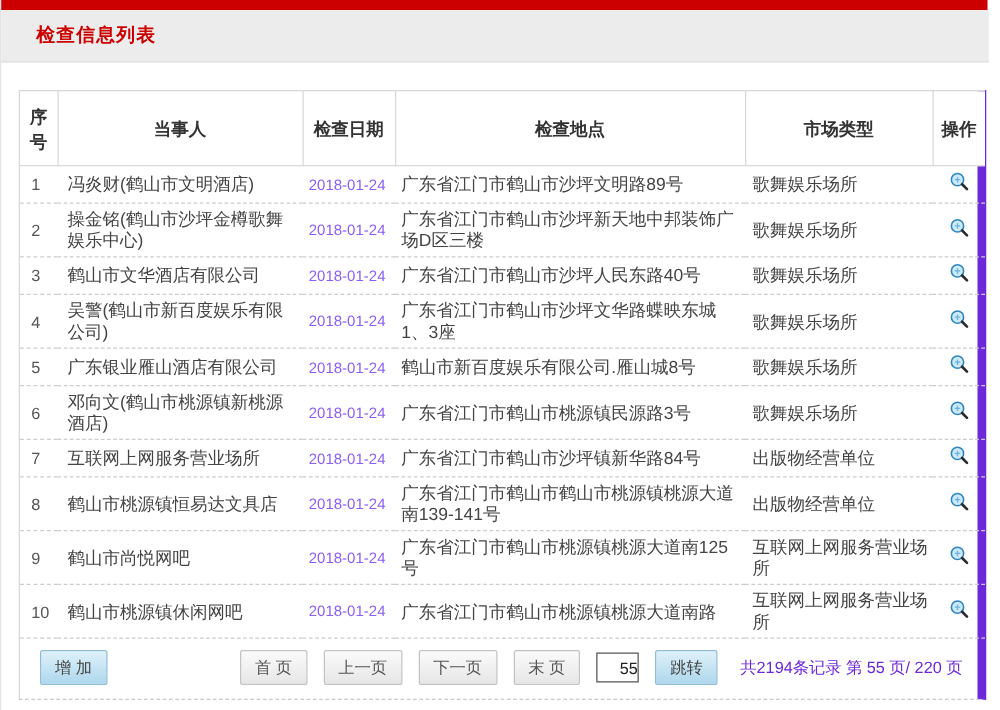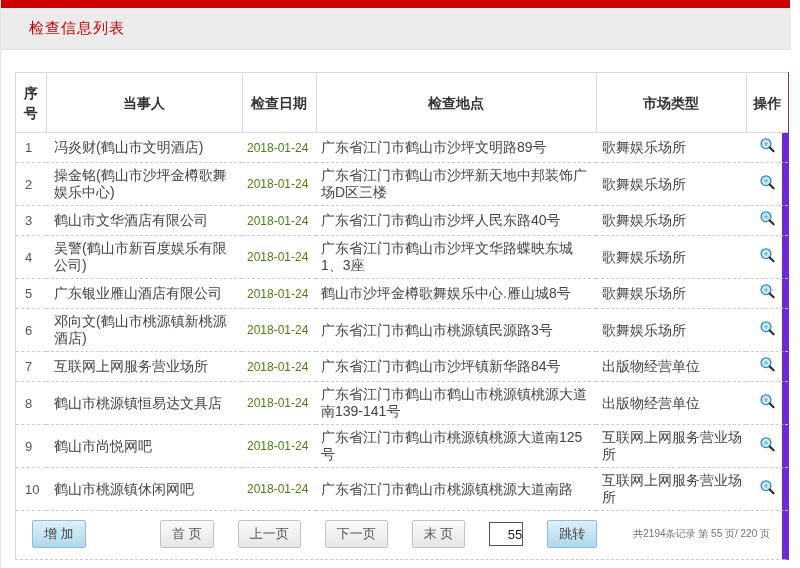--- a/index.html
+++ b/index.html
@@ -27,21 +27,21 @@
     width: 790px;
     height: 42px;
     background: #ececec;
     border-bottom: 1px solid #e0e0e0;
     display: flex;
     align-items: center;
     padding-left: 28px;
   }
   .title-bar h1 {
     font-size: 15px;
-    font-weight: normal;
+    font-weight: bold;
     color: #cc0000;
     letter-spacing: 1px;
   }
   
   .panel {
     margin: 22px 4px 0 14px;
     width: 774px;
     border-left: 1px solid #d8d8d8;
     border-right: 7px solid #6d28d9;
     border-bottom: 1px dashed #c9c9c9;
@@ -77,21 +77,21 @@
     border-bottom: 1px dashed #cccccc;
     vertical-align: middle;
     padding: 4px 4px;
     font-size: 14px;
     line-height: 17px;
     color: #444;
     word-break: break-all;
   }
   td.col-no   { font-size: 13px; padding-left: 9px; color: #555; }
   td.col-party{ padding-left: 8px; margin-top: 12px; }
-  td.col-date { font-size: 12px; line-height: 14px; color: #4d7c0f; padding-left: 5px; }
+  td.col-date { font-size: 12px; line-height: 14px; color: #8b5cf6; padding-left: 5px; }
   td.col-addr { padding-left: 5px; margin-top: 20px; }
   td.col-type { padding-left: 6px; }
   td.col-op   { text-align: center; }
   .view-icon {
     display: inline-block;
     width: 17px; height: 17px;
     cursor: pointer;
   }
   
   .footer {
@@ -114,35 +114,35 @@
   }
   .btn-gray {
     background: linear-gradient(#fbfbfb, #e6e6e6);
     border: 1px solid #c3c3c3;
     color: #555;
   }
   .pager {
     margin-left: auto;
     display: flex;
     align-items: center;
-    gap: 24px;
+    gap: 13px;
   }
   .page-input {
     width: 34px;
     height: 24px;
     border: 1px solid #555;
     text-align: right;
     font-size: 13px;
     color: #222;
     background: #fff;
   }
   .summary {
-    font-size: 10px;
-    color: #737373;
-    margin-left: 36px;
+    font-size: 13px;
+    color: #6d28d9;
+    margin-left: 18px;
     margin-right: 2px;
     white-space: nowrap;
   }
 </style>
 </head>
 <body>
 
 <div class="page">
 
   <div class="top-strip"></div>
@@ -237,21 +237,21 @@
           <path d="M10.7 10.4 L14.6 14.3" stroke="#2b2b2b" stroke-width="2.1" stroke-linecap="round"></path>
         </svg>
       </span>
     </td>
   </tr>
 
   <tr class="data-row">
     <td class="col-no">5</td>
     <td class="col-party">广东银业雁山酒店有限公司</td>
     <td class="col-date">2018-01-24</td>
-    <td class="col-addr">鹤山市沙坪金樽歌舞娱乐中心.雁山城8号</td>
+    <td class="col-addr">鹤山市新百度娱乐有限公司.雁山城8号</td>
     <td class="col-type">歌舞娱乐场所</td>
     <td class="col-op">
       <span class="view-icon">
         <svg width="17" height="17" viewBox="0 0 17 17">
           <circle cx="7" cy="6.7" r="4.9" fill="#cdeafb" stroke="#2e86c0" stroke-width="1.3"></circle>
           <path d="M4.8 6.7h4.4M7 4.5v4.4" stroke="#6db3dd" stroke-width="1.1"></path>
           <path d="M10.7 10.4 L14.6 14.3" stroke="#2b2b2b" stroke-width="2.1" stroke-linecap="round"></path>
         </svg>
       </span>
     </td>

